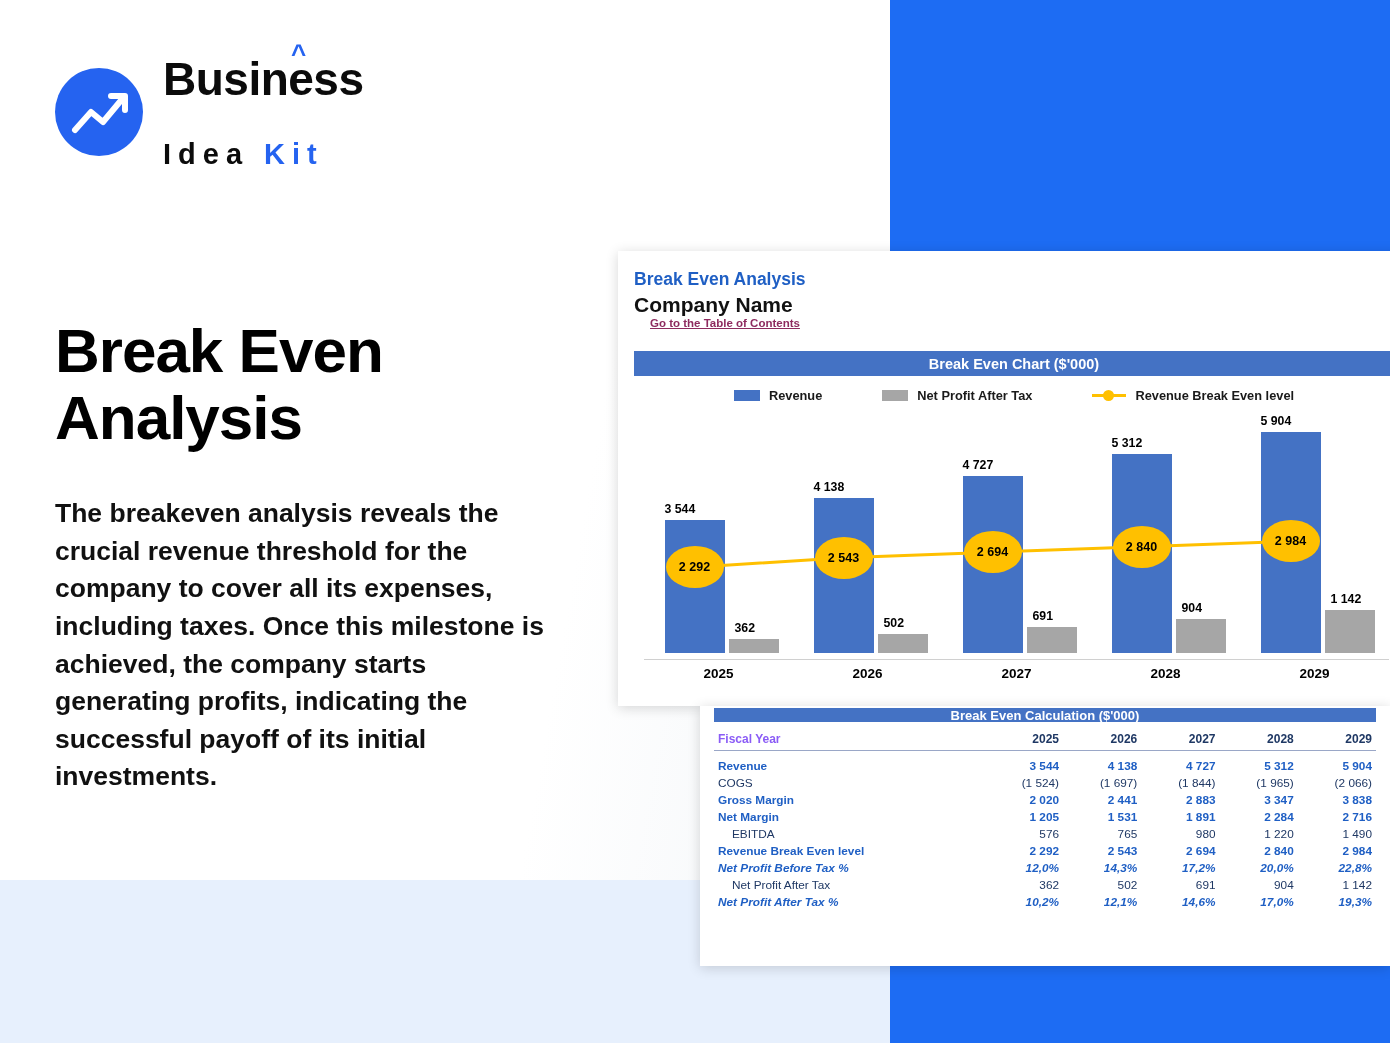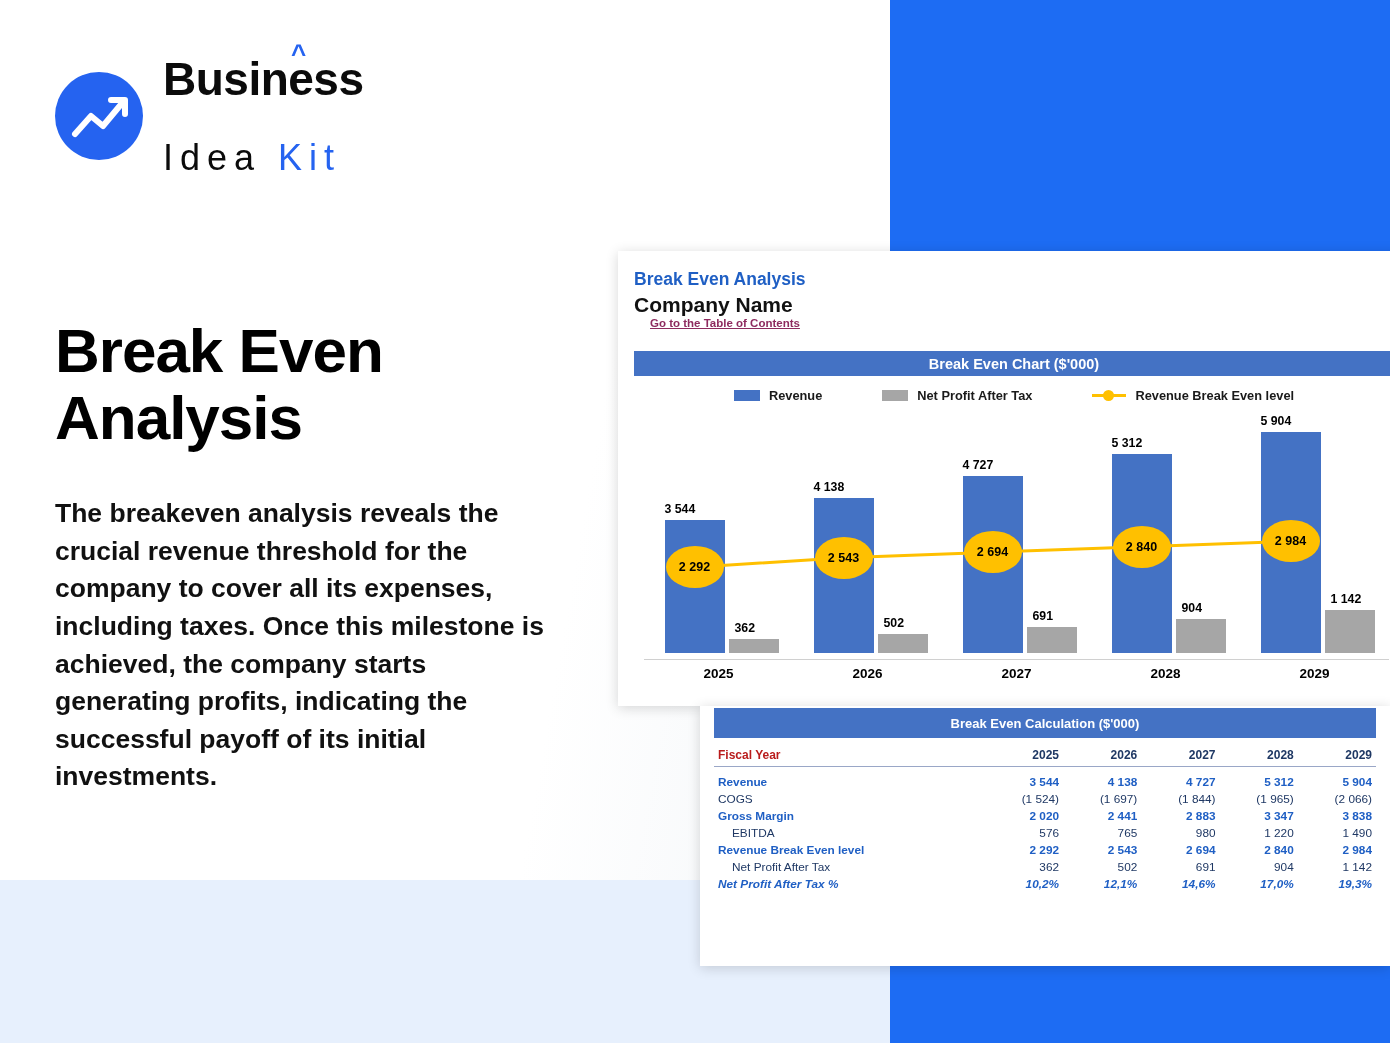--- a/index.html
+++ b/index.html
@@ -34,21 +34,21 @@
     width: 88px; height: 88px; border-radius: 50%; background: #2563f0;
     position: relative; flex: none;
   }
   .logo-mark svg { position: absolute; left: 0; top: 0; }
   .logo-text { margin-left: 20px; }
   .logo-line1 {
     font-size: 46px; font-weight: bold; letter-spacing: -0.5px; color: #0b0b0b;
     line-height: 1.05; position: relative;
   }
   .logo-line2 {
-    font-size: 36px; font-weight: normal; letter-spacing: 7px; color: #0b0b0b;
+    font-size: 29px; font-weight: bold; letter-spacing: 7px; color: #0b0b0b;
     line-height: 1.05;
     margin-top: 36px;
   }
   .logo-kit { color: #2563f0; }
   .circum { position: absolute; left: 128px; top: -14px; font-size: 26px; color: #2563f0; font-weight: bold; }
 
   
   .headline {
     position: absolute; left: 55px; top: 318px; width: 540px;
     font-size: 62px; font-weight: bold; line-height: 1.08; color: #000;
@@ -127,29 +127,29 @@
     display: flex; align-items: center; justify-content: center;
   }
 
   
   .table-card {
     position: absolute; left: 700px; top: 706px; width: 690px; height: 260px;
     background: #ffffff; box-shadow: 0 2px 12px rgba(0,0,0,0.16);
     padding: 0 14px;
   }
   .table-banner {
-    margin-top: 2px; height: 30px; background: #4472c4; color: #fff;
+    margin-top: 2px; height: 14px; background: #4472c4; color: #fff;
     font-size: 13px; font-weight: bold; display: flex; align-items: center; justify-content: center;
   }
   table { width: 100%; border-collapse: collapse; margin-top: 8px; }
   th, td { font-size: 11.8px; padding: 1.5px 4px; }
   th.lbl-col, td.lbl-col { text-align: left; width: 270px; }
   th.num, td.num { text-align: right; width: 78px; }
   .hdr-year { font-weight: bold; color: #1f3864; font-size: 12px; }
-  .hdr-fy { font-weight: bold; color: #b91c1c; font-size: 12px; }
+  .hdr-fy { font-weight: bold; color: #8b5cf6; font-size: 12px; }
   .hdr-row td { border-bottom: 1px solid #9aa7c7; padding-bottom: 4px; }
   .bold-blue { font-weight: bold; color: #1f5fc4; }
   .plain { color: #1f3864; }
   .indent { padding-left: 18px !important; }
   .italic { font-style: italic; font-weight: bold; color: #1f5fc4; }
   .spacer td { height: 7px; }
   .cell-flag { position: relative; }
   .cell-flag::before {
     content: ""; position: absolute; left: 2px; top: 3px;
     border-left: 5px solid #00a550; border-bottom: 5px solid transparent;
@@ -289,36 +289,52 @@
         </tr>
         <tr>
           <td class="lbl-col bold-blue">Gross Margin</td>
           <td class="num bold-blue">2 020</td>
           <td class="num bold-blue">2 441</td>
           <td class="num bold-blue">2 883</td>
           <td class="num bold-blue">3 347</td>
           <td class="num bold-blue">3 838</td>
         </tr>
         <tr>
+          <td class="lbl-col bold-blue">Net Margin</td>
+          <td class="num bold-blue">1 205</td>
+          <td class="num bold-blue">1 531</td>
+          <td class="num bold-blue">1 891</td>
+          <td class="num bold-blue">2 284</td>
+          <td class="num bold-blue">2 716</td>
+        </tr>
+        <tr>
           <td class="lbl-col plain indent">EBITDA</td>
           <td class="num plain ">576</td>
           <td class="num plain ">765</td>
           <td class="num plain ">980</td>
           <td class="num plain ">1 220</td>
           <td class="num plain ">1 490</td>
         </tr>
         <tr>
           <td class="lbl-col bold-blue">Revenue Break Even level</td>
           <td class="num bold-blue">2 292</td>
           <td class="num bold-blue">2 543</td>
           <td class="num bold-blue">2 694</td>
           <td class="num bold-blue">2 840</td>
           <td class="num bold-blue">2 984</td>
         </tr>
         <tr>
+          <td class="lbl-col italic">Net Profit Before Tax %</td>
+          <td class="num italic">12,0%</td>
+          <td class="num italic">14,3%</td>
+          <td class="num italic">17,2%</td>
+          <td class="num italic">20,0%</td>
+          <td class="num italic">22,8%</td>
+        </tr>
+        <tr>
           <td class="lbl-col plain indent">Net Profit After Tax</td>
           <td class="num plain ">362</td>
           <td class="num plain ">502</td>
           <td class="num plain ">691</td>
           <td class="num plain ">904</td>
           <td class="num plain ">1 142</td>
         </tr>
         <tr>
           <td class="lbl-col italic">Net Profit After Tax %</td>
           <td class="num italic">10,2%</td>

